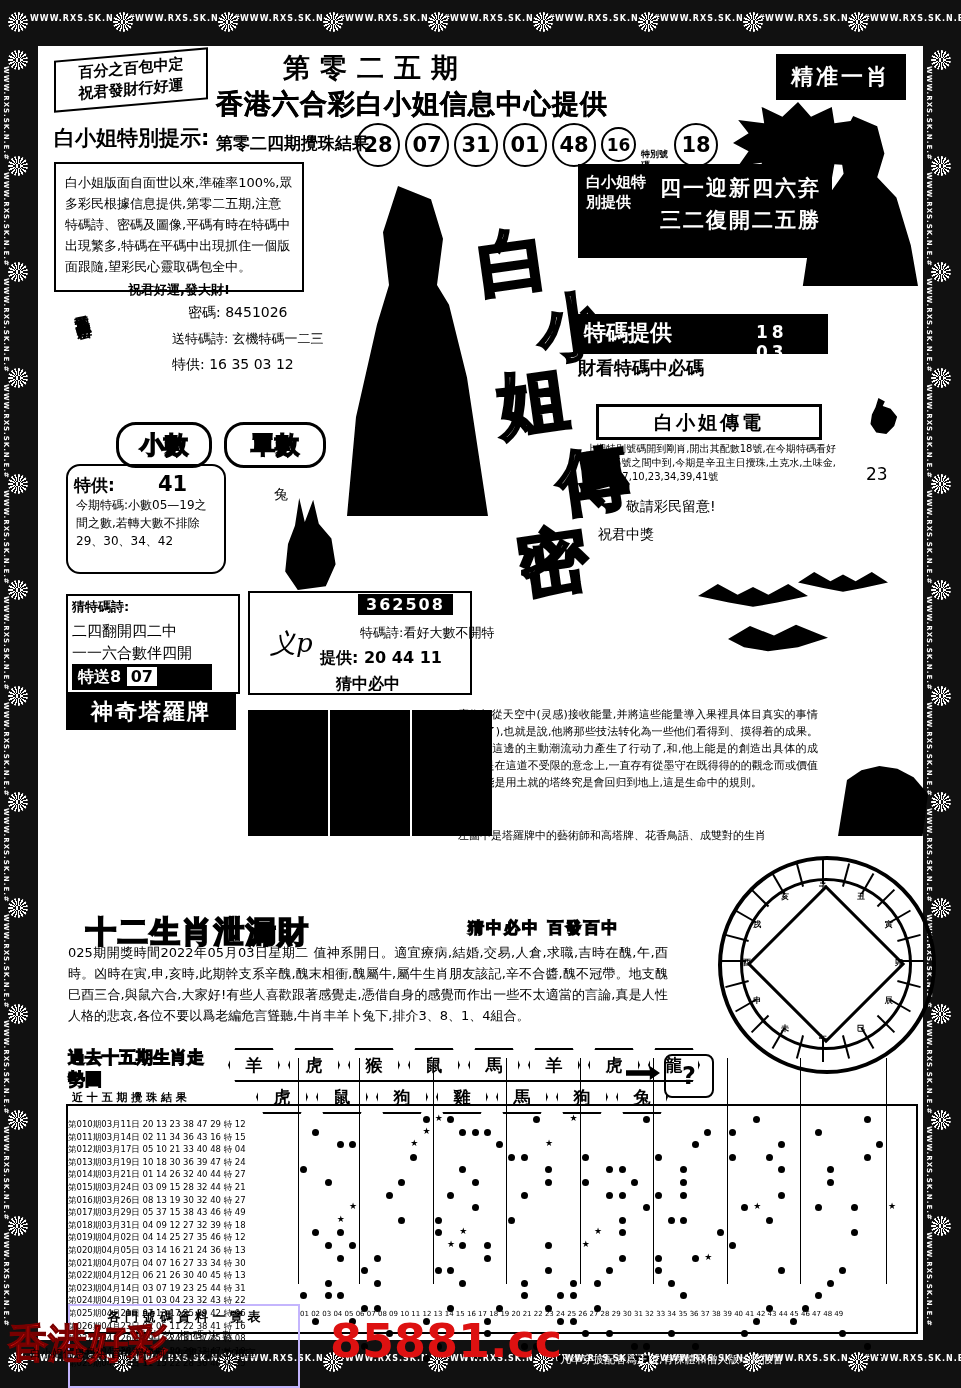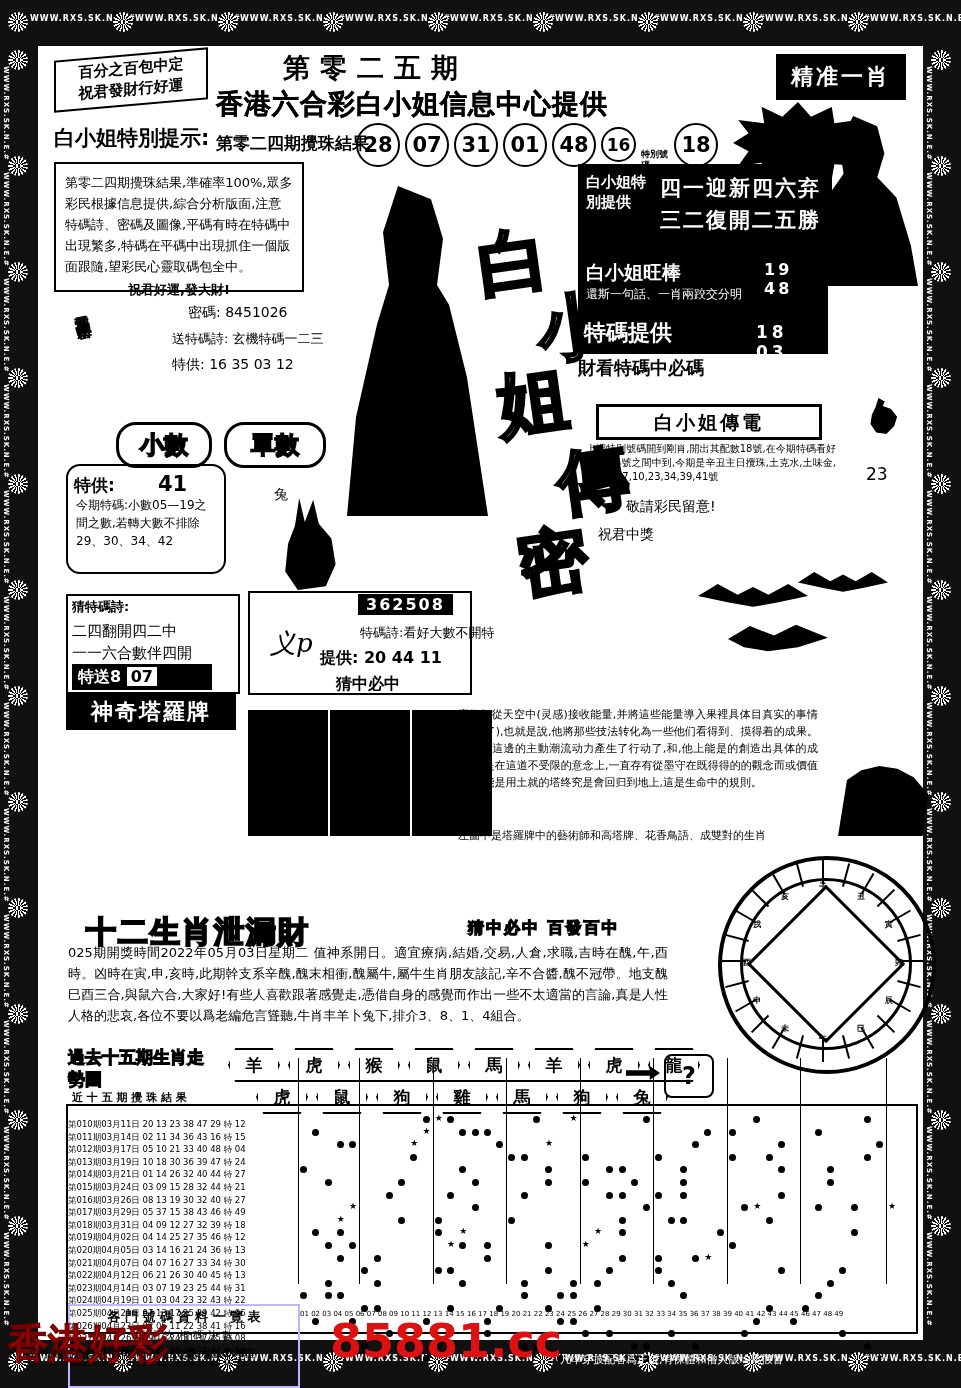--- a/index.html
+++ b/index.html
@@ -306,21 +306,21 @@
       <div class="ball">48</div>
       <div class="ball small">16</div>
       <div class="sp-note" style="position:static;width:28px;">特別號碼</div>
       <div class="ball">18</div>
     </div>
 
     <div class="lady lady-a"></div>
     <div class="lady lady-b"></div>
 
     <div class="info-box">
-      <div>第零二四期攪珠結果,準確率100%,眾多彩民根據信息提供,綜合分析版面,注意特碼詩、密碼及圖像,平碼有時在特碼中出現繁多,特碼在平碼中出現抓住一個版面跟隨,望彩民心靈取碼包全中。</div>
+      <div>白小姐版面自面世以來,準確率100%,眾多彩民根據信息提供,第零二五期,注意特碼詩、密碼及圖像,平碼有時在特碼中出現繁多,特碼在平碼中出現抓住一個版面跟隨,望彩民心靈取碼包全中。</div>
       <div class="wish">祝君好運,發大財!</div>
     </div>
 
     <div class="vert-label">第零二五期 白小姐傳密</div>
     <div class="code-line c1">
       <span>密碼:</span>
       <span>8451026</span>
     </div>
     <div class="code-line c2">
       <span>送特碼詩:</span>
@@ -372,25 +372,20 @@
     <div class="cp-l2">
       <span>提供:</span>
       <span>20 44 11</span>
     </div>
     <div class="cp-l3">猜中必中</div>
 
     <div class="rb1">
       <div class="tag">白小姐特別提供</div>
       <div class="l1">四一迎新四六弃</div>
       <div class="l2">三二復開二五勝</div>
-    </div>
-    <div class="rb2">
-      <div class="t">白小姐旺棒</div>
-      <div class="nums">19  48</div>
-      <div class="s">還斯一句話、一肖兩跤交分明</div>
     </div>
     <div class="rb3">
       <div class="t">特碼提供</div>
       <div class="nums">18  03  22</div>
     </div>
     <div class="rb4">財看特碼中必碼</div>
 
     <div class="telbox">白小姐傳電</div>
     <div class="telbody">上期特別號碼開到剛肖,開出其配數18號,在今期特碼看好17—45號之間中到,今期是辛丑主日攪珠,土克水,土味金,另題是07,10,23,34,39,41號</div>
     <div class="telnote1">敬請彩民留意!</div>

